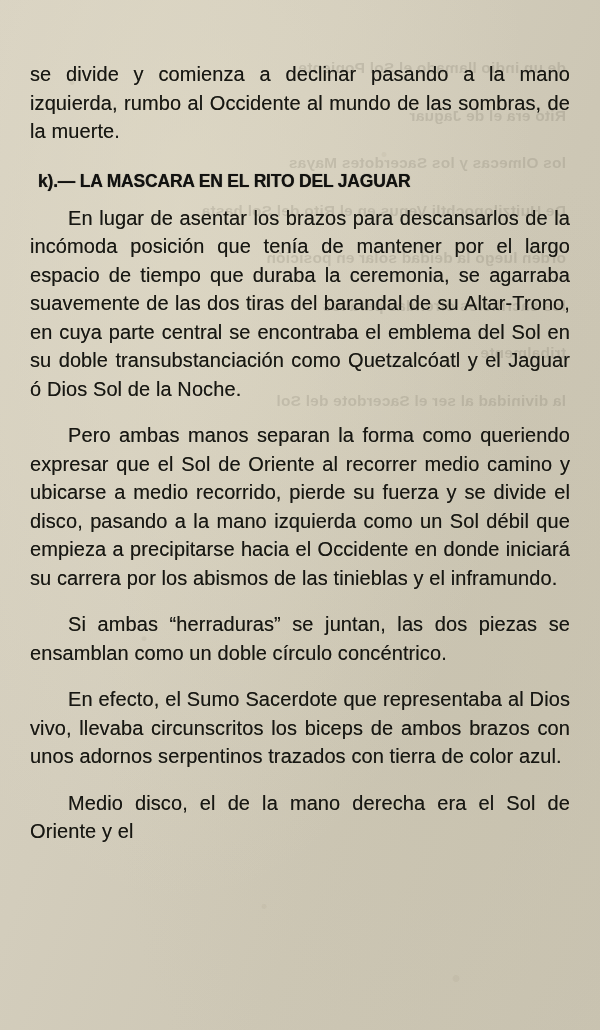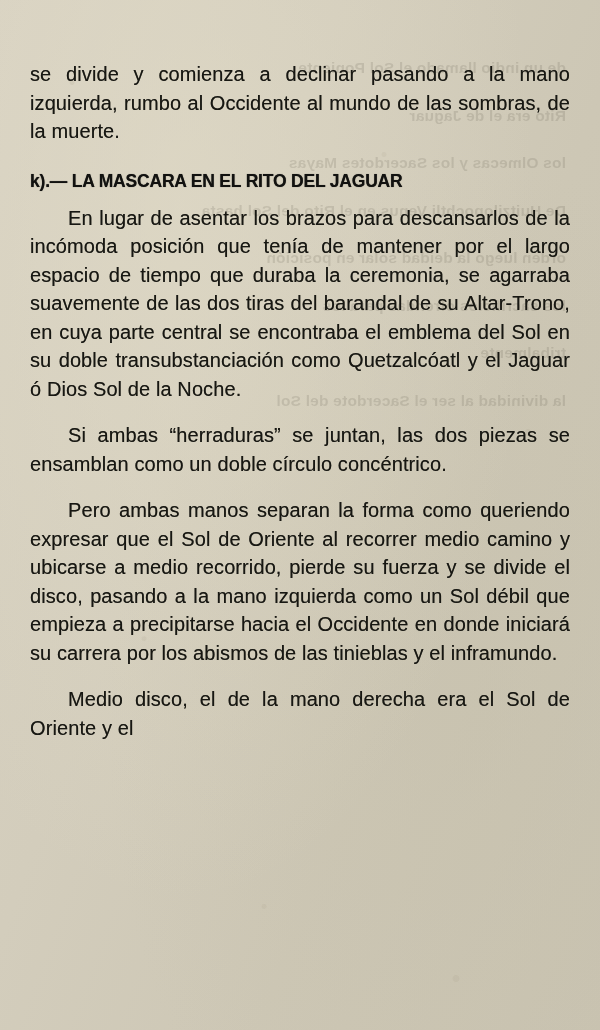--- a/index.html
+++ b/index.html
@@ -75,21 +75,21 @@
   p.no-indent {
     text-indent: 0;
   }
   p.last-line {
     margin-bottom: 6px;
   }
   h2.section-heading {
     font-size: 17.5px;
     line-height: 26px;
     font-weight: bold;
-    margin: 22px 0 10px 0;
+    margin: 22px 0 10px 8px;
     letter-spacing: -0.2px;
     color: #121210;
     text-shadow: 0 0 0.7px rgba(18,18,16,0.8);
   }
 </style>
 </head>
 <body>
 
 <div class="page">
   <div class="grain"></div>
@@ -108,22 +108,23 @@
   <div class="content">
 
     <p class="body-text no-indent">se divide y comienza a declinar pasando a la mano izquierda, rumbo al Occidente al mundo de las sombras, de la muerte.</p>
 
     <h2 class="section-heading">k).— LA MASCARA EN EL RITO DEL JAGUAR</h2>
 
 
 
     <p class="body-text">En lugar de asentar los brazos para descansarlos de la incómoda posición que tenía de mantener por el largo espacio de tiempo que duraba la ceremonia, se agarraba suavemente de las dos tiras del barandal de su Altar-Trono, en cuya parte central se encontraba el emblema del Sol en su doble transubstanciación como Quetzalcóatl y el Jaguar ó Dios Sol de la Noche.</p>
 
+    <p class="body-text">Pero ambas manos separan la forma como queriendo expresar que el Sol de Oriente al recorrer medio camino y ubicarse a medio recorrido, pierde su fuerza y se divide el disco, pasando a la mano izquierda como un Sol débil que empieza a precipitarse hacia el Occidente en donde iniciará su carrera por los abismos de las tinieblas y el inframundo.</p>
+
     <p class="body-text">Si ambas “herraduras” se juntan, las dos piezas se ensamblan como un doble círculo concéntrico.</p>
 
-    <p class="body-text">Pero ambas manos separan la forma como queriendo expresar que el Sol de Oriente al recorrer medio camino y ubicarse a medio recorrido, pierde su fuerza y se divide el disco, pasando a la mano izquierda como un Sol débil que empieza a precipitarse hacia el Occidente en donde iniciará su carrera por los abismos de las tinieblas y el inframundo.</p>
-
+    <p class="body-text">En efecto, el Sumo Sacerdote que representaba al Dios vivo, llevaba circunscritos los biceps de ambos brazos con unos adornos serpentinos trazados con tierra de color azul.</p>
 
 
     <p class="body-text last-line">Medio disco, el de la mano derecha era el Sol de Oriente y el</p>
 
   </div>
 </div>
 
 </body></html>

